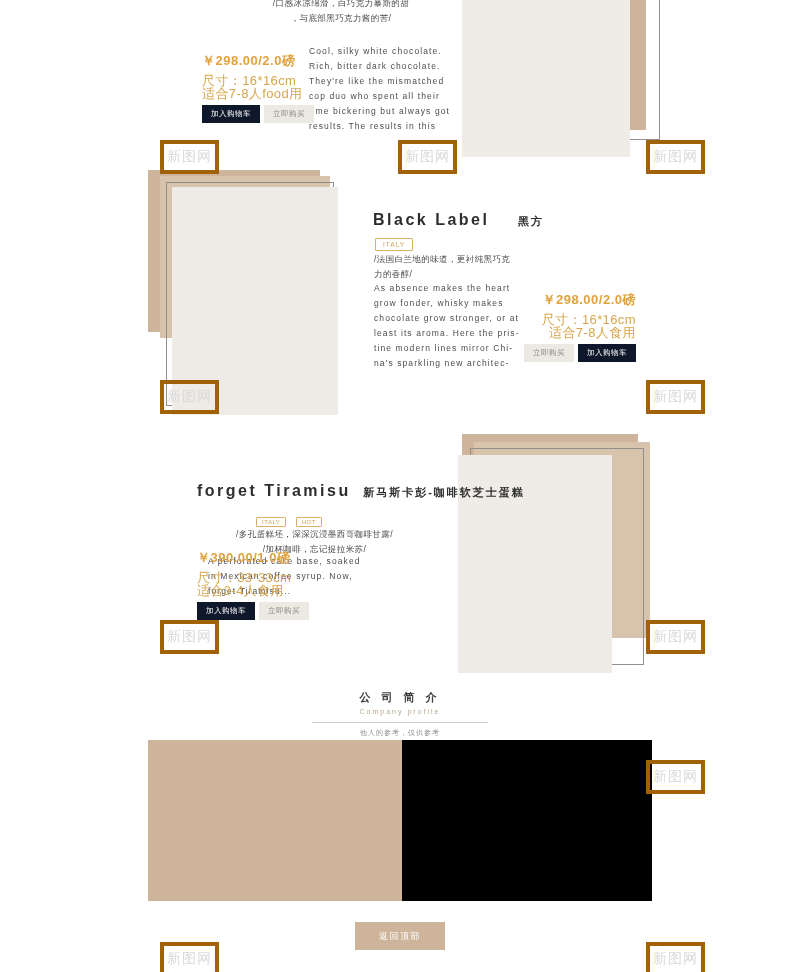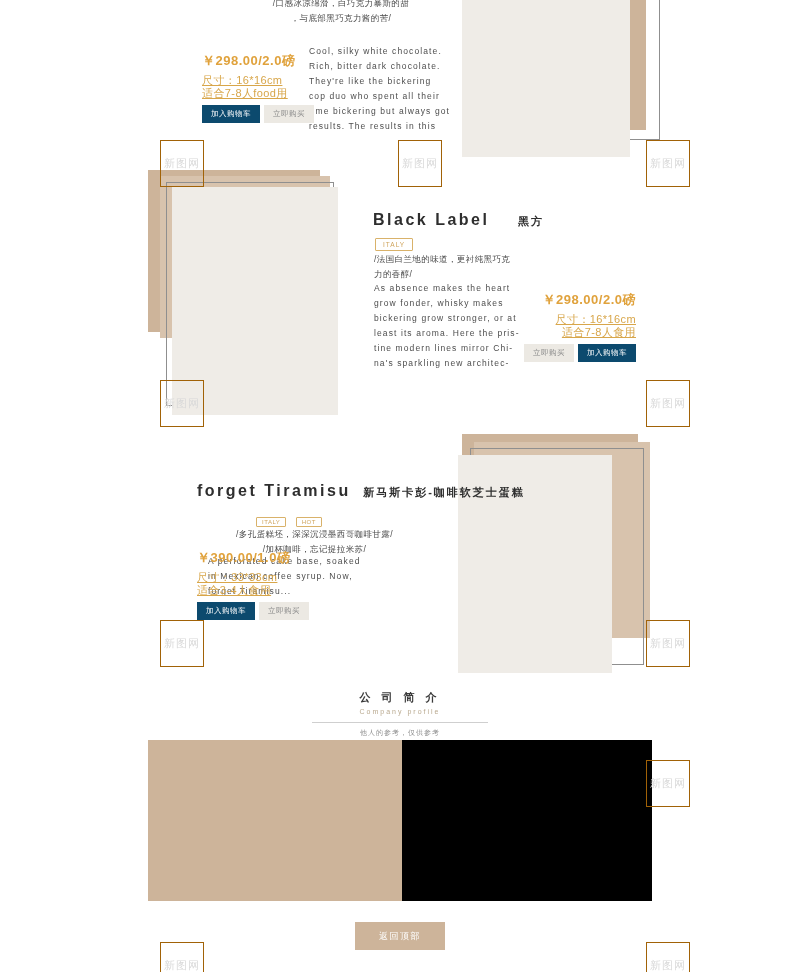--- a/index.html
+++ b/index.html
@@ -25,25 +25,25 @@
     letter-spacing:0.4px;
   }
   .en-desc{
     font-size:8.5px;line-height:15px;color:#4d4d4d;
     letter-spacing:1.1px;
   }
   .price{
     color:#e0a23c;font-size:13px;font-weight:bold;letter-spacing:0.5px;
   }
   .spec{
-    color:#d8a64a;font-size:11px;line-height:13px;letter-spacing:0.4px;text-decoration:underline;
+    color:#d8a64a;font-size:13px;line-height:13px;letter-spacing:0.4px;
   }
   .btn-row{display:flex;gap:4px;margin-top:5px;}
   .btn{
-    font-size:7.5px;color:#ffffff;background:#0c4a6e;
+    font-size:7.5px;color:#ffffff;background:#0f172a;
     padding:4px 9px;letter-spacing:0.5px;white-space:nowrap;
   }
   .btn.ghost{background:#ece9e3;color:#8b8b8b;}
 
   .title-en{
     font-size:16px;letter-spacing:2.5px;color:#2e2e2e;font-weight:bold;
   }
   .title-cn{
     font-size:11px;letter-spacing:2px;color:#2e2e2e;font-weight:bold;
   }
@@ -69,22 +69,22 @@
   .footer-note{
     font-size:7px;letter-spacing:1px;color:#8f8f8f;text-align:center;margin-top:5px;
   }
   .back-top{
     width:90px;height:28px;background:#cdb49a;color:#ffffff;
     font-size:9px;letter-spacing:1.5px;display:flex;align-items:center;justify-content:center;
   }
 
   
   .wm{
-    font-size:11px;color:#d9d9d9;letter-spacing:1px;
-    border:1px solid #a16207;padding:15px 3px;
+    font-size:14px;color:#d9d9d9;letter-spacing:1px;
+    border:4px solid #a16207;padding:4px 3px;
     font-family:"Liberation Sans", sans-serif;
     user-select:none;
   }
 </style>
 </head>
 <body>
 
 <div class="abs" style="left:4px;top:0;width:800px;height:170px;">
 
   <div class="abs paper-tan" style="left:472px;top:-40px;width:170px;height:170px;"></div>
@@ -92,21 +92,21 @@
   <div class="abs paper-white" style="left:458px;top:-48px;width:168px;height:205px;"></div>
 
   <div class="abs cn-desc" style="left:232px;top:-4px;width:210px;text-align:center;">
     <div>/口感冰凉绵滑，白巧克力暴斯的甜</div>
     <div>，与底部黑巧克力酱的苦/</div>
   </div>
 
   <div class="abs en-desc" style="left:305px;top:44px;width:150px;">
     <div>Cool, silky white chocolate.</div>
     <div>Rich, bitter dark chocolate.</div>
-    <div>They're like the bickering</div>
+    <div>They're like the mismatched</div>
     <div>cop duo who spent all their</div>
     <div>time bickering but always got</div>
     <div>results. The results in this</div>
   </div>
 
   <div class="abs" style="left:198px;top:52px;">
     <div class="price">￥298.00/2.0磅</div>
     <div class="spec" style="margin-top:4px;">尺寸：16*16cm</div>
     <div class="spec">适合7-8人food用</div>
     <div class="btn-row">
@@ -133,21 +133,21 @@
   </div>
 
   <div class="abs cn-desc" style="left:374px;top:84px;width:190px;">
     <div>/法国白兰地的味道，更衬纯黑巧克</div>
     <div>力的香醇/</div>
   </div>
 
   <div class="abs en-desc" style="left:374px;top:113px;width:160px;">
     <div>As absence makes the heart</div>
     <div>grow fonder, whisky makes</div>
-    <div>bickering grow stronger, or at</div>
+    <div>chocolate grow stronger, or at</div>
     <div>least its aroma. Here the pris-</div>
     <div>tine modern lines mirror Chi-</div>
     <div>na's sparkling new architec-</div>
   </div>
 
   <div class="abs" style="left:524px;top:123px;text-align:right;">
     <div class="price">￥298.00/2.0磅</div>
     <div class="spec" style="margin-top:4px;">尺寸：16*16cm</div>
     <div class="spec">适合7-8人食用</div>
     <div class="btn-row" style="justify-content:flex-end;">

